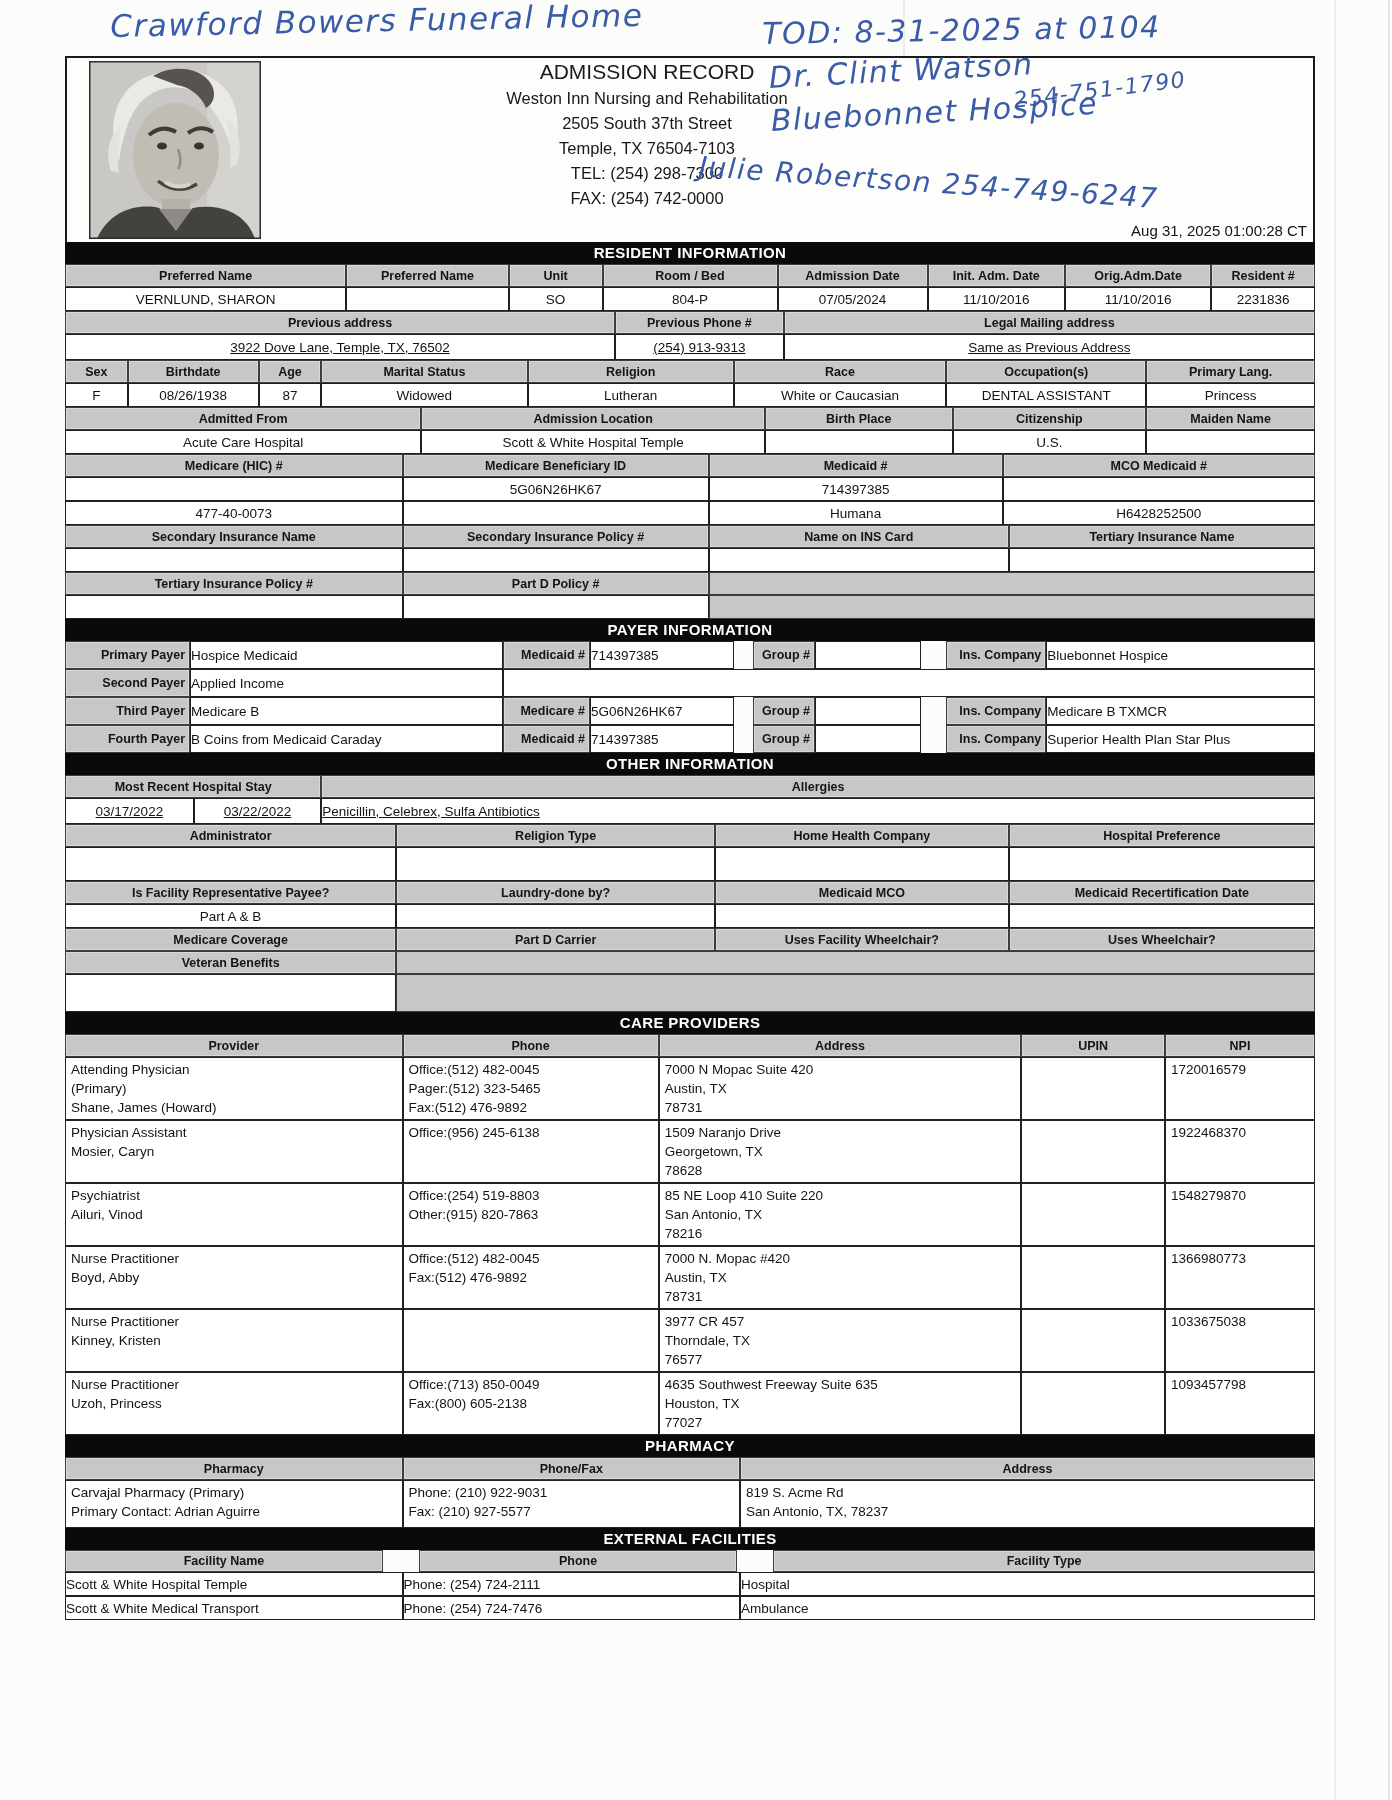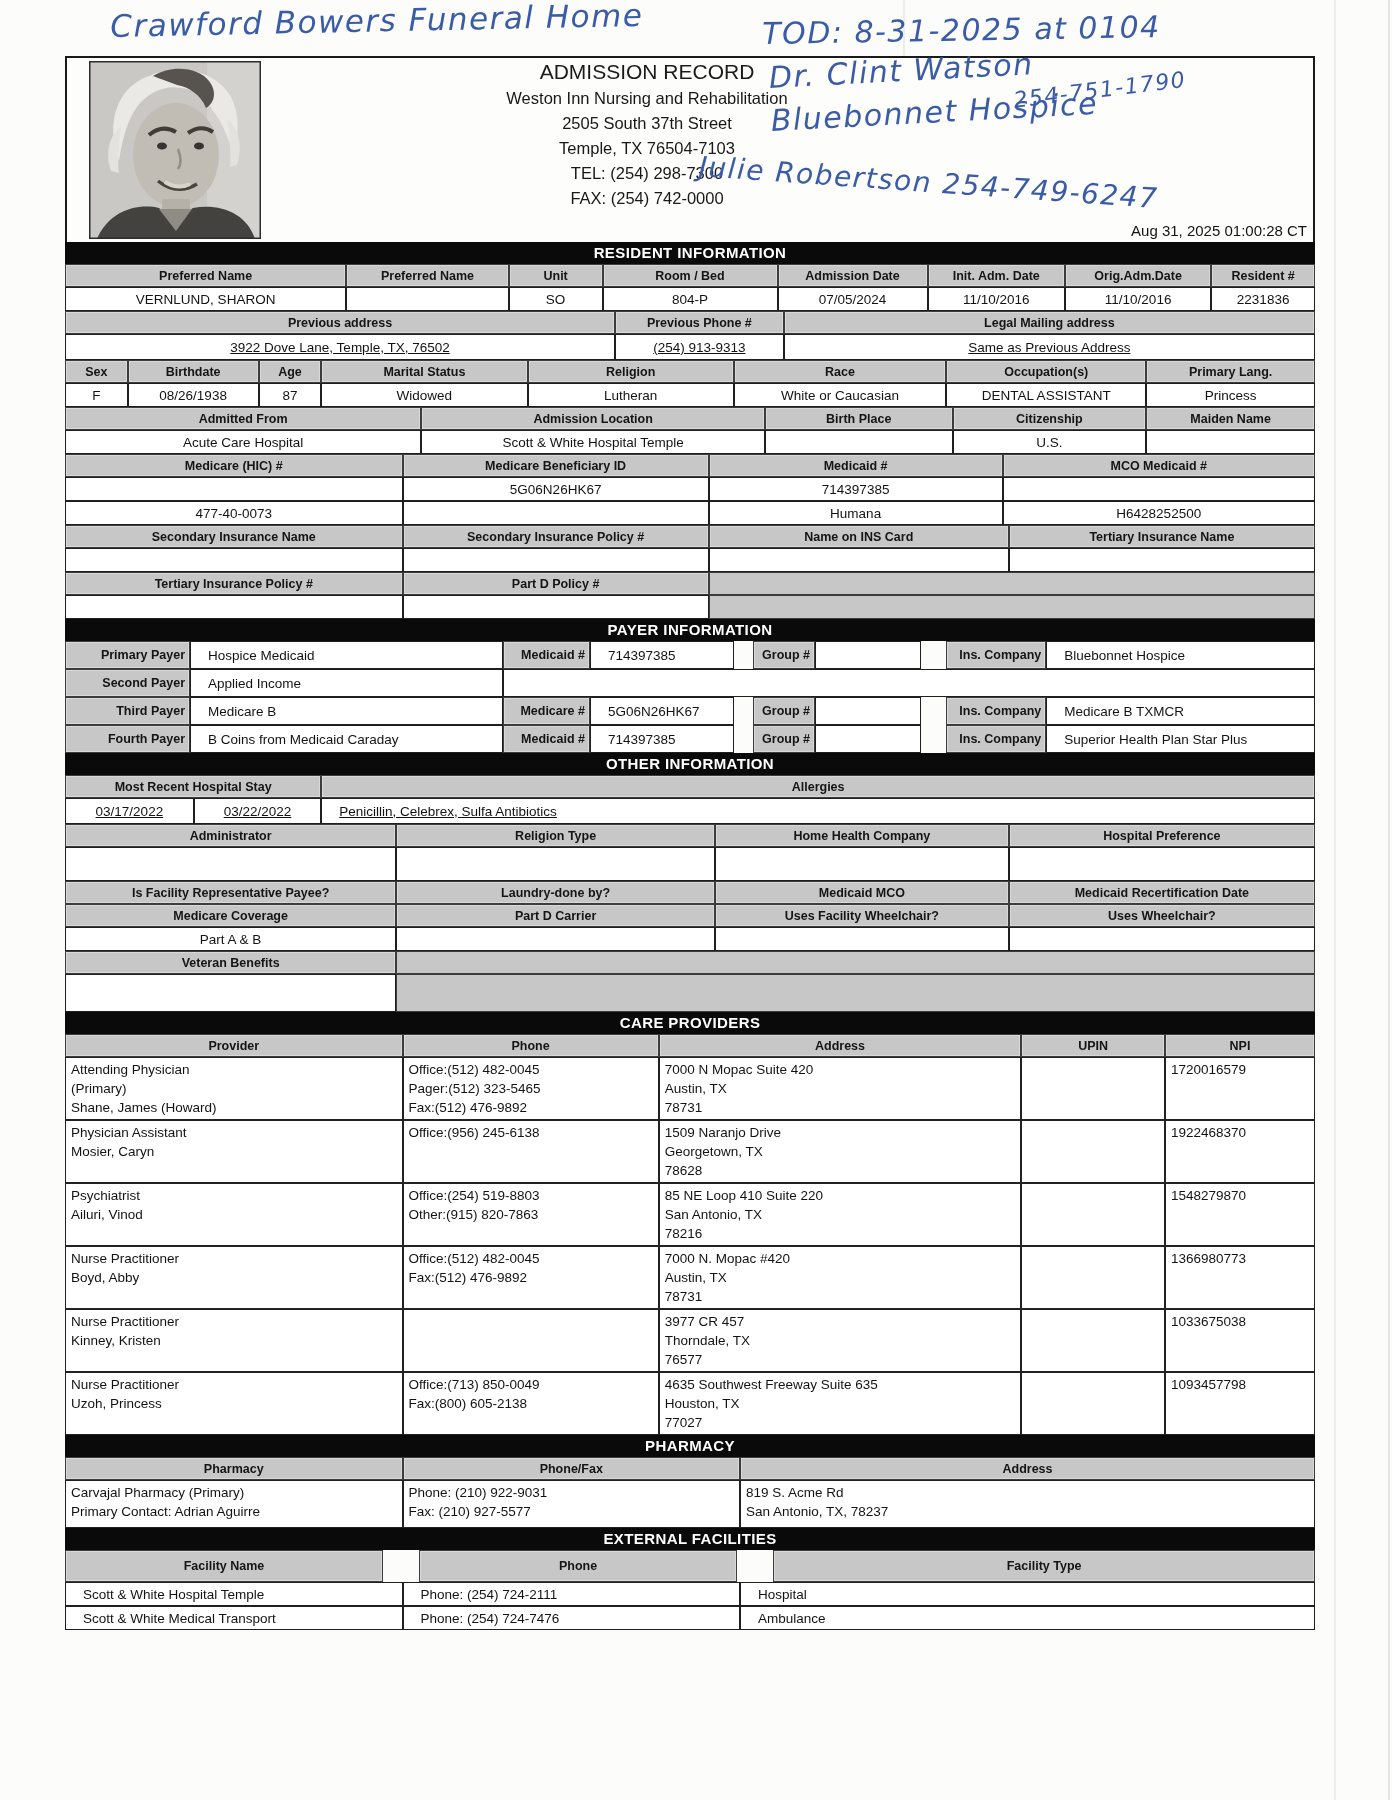--- a/index.html
+++ b/index.html
@@ -10,25 +10,25 @@
   .hdrbox{position:relative;height:186px;border:2px solid #1a1a1a;border-bottom:none;background:#fdfdfb;box-sizing:border-box;}
   .photo{position:absolute;left:22px;top:3px;width:172px;height:178px;}
   .hdrcenter{position:absolute;left:300px;top:2px;width:560px;text-align:center;}
   .title{font-size:21px;color:#1b1b1b;margin-bottom:2px;}
   .hline{font-size:16.5px;line-height:25px;color:#181818;}
   .timestamp{position:absolute;right:6px;bottom:3px;font-size:15px;color:#141414;}
   .secbar{height:22px;background:#0a0a0a;color:#ffffff;font-weight:bold;font-size:15px;text-align:center;line-height:22px;letter-spacing:.4px;}
   .row{display:flex;width:100%;box-sizing:border-box;}
   .lab{background:#c7c7c7;border:1px solid #3c3c3c;box-shadow:inset 0 0 0 1px #d9d9d9;font-weight:bold;font-size:12.5px;color:#151515;display:flex;align-items:center;justify-content:center;box-sizing:border-box;text-align:center;overflow:hidden;}
   .val{background:#fff;border:1px solid #1f1f1f;font-size:13.5px;display:flex;align-items:center;justify-content:center;box-sizing:border-box;overflow:hidden;}
-  .left{justify-content:flex-start;padding-left:17px;}
+  .left{justify-content:flex-start;padding-left:0;}
   .rightlab{justify-content:flex-end;padding-right:4px;}
   .gap{background:transparent;border:none;}
   .slab{background:#c7c7c7;border:1px solid #3c3c3c;box-sizing:border-box;}
-  .h23{height:23px;}.h24{height:24px;}.h26{height:26px;text-decoration:underline;}.h28{height:28px;}.h34{height:34px;}.h38{height:38px;}.h22{height:32px;gap:36px;}
+  .h23{height:23px;}.h24{height:24px;}.h26{height:26px;text-decoration:underline;}.h28{height:28px;}.h34{height:34px;}.h38{height:38px;}.h22{height:22px;gap:36px;}
   .pc{background:#fff;border:1px solid #222;padding:2px 5px;font-size:13.5px;line-height:19px;box-sizing:border-box;white-space:pre-line;overflow:hidden;}
   .prow{display:flex;width:100%;min-height:62px;box-sizing:border-box;}
   .prow2{display:flex;width:100%;box-sizing:border-box;}
 </style>
 </head>
 <body>
 
 <div class="page">
 
   <div class="scanline" style="left:903px;height:240px;"></div>
@@ -262,31 +262,31 @@
       <div class="val" style="width:24.5%"></div>
     </div>
 
     <div class="row h23">
       <div class="lab" style="width:26.5%">Is Facility Representative Payee?</div>
       <div class="lab" style="width:25.5%">Laundry-done by?</div>
       <div class="lab" style="width:23.5%">Medicaid MCO</div>
       <div class="lab" style="width:24.5%">Medicaid Recertification Date</div>
     </div>
 
+    <div class="row h24">
+      <div class="val" style="width:26.5%">Part A &amp; B</div>
+      <div class="val" style="width:25.5%"></div>
+      <div class="val" style="width:23.5%"></div>
+      <div class="val" style="width:24.5%"></div>
+    </div>
     <div class="row h23">
       <div class="lab" style="width:26.5%">Medicare Coverage</div>
       <div class="lab" style="width:25.5%">Part D Carrier</div>
       <div class="lab" style="width:23.5%">Uses Facility Wheelchair?</div>
       <div class="lab" style="width:24.5%">Uses Wheelchair?</div>
-    </div>
-    <div class="row h24">
-      <div class="val" style="width:26.5%">Part A &amp; B</div>
-      <div class="val" style="width:25.5%"></div>
-      <div class="val" style="width:23.5%"></div>
-      <div class="val" style="width:24.5%"></div>
     </div>
 
     <div class="row h23">
       <div class="lab" style="width:26.5%">Veteran Benefits</div>
       <div class="slab" style="width:73.5%"></div>
     </div>
     <div class="row h38">
       <div class="val" style="width:26.5%"></div>
       <div class="slab" style="width:73.5%"></div>
     </div>

